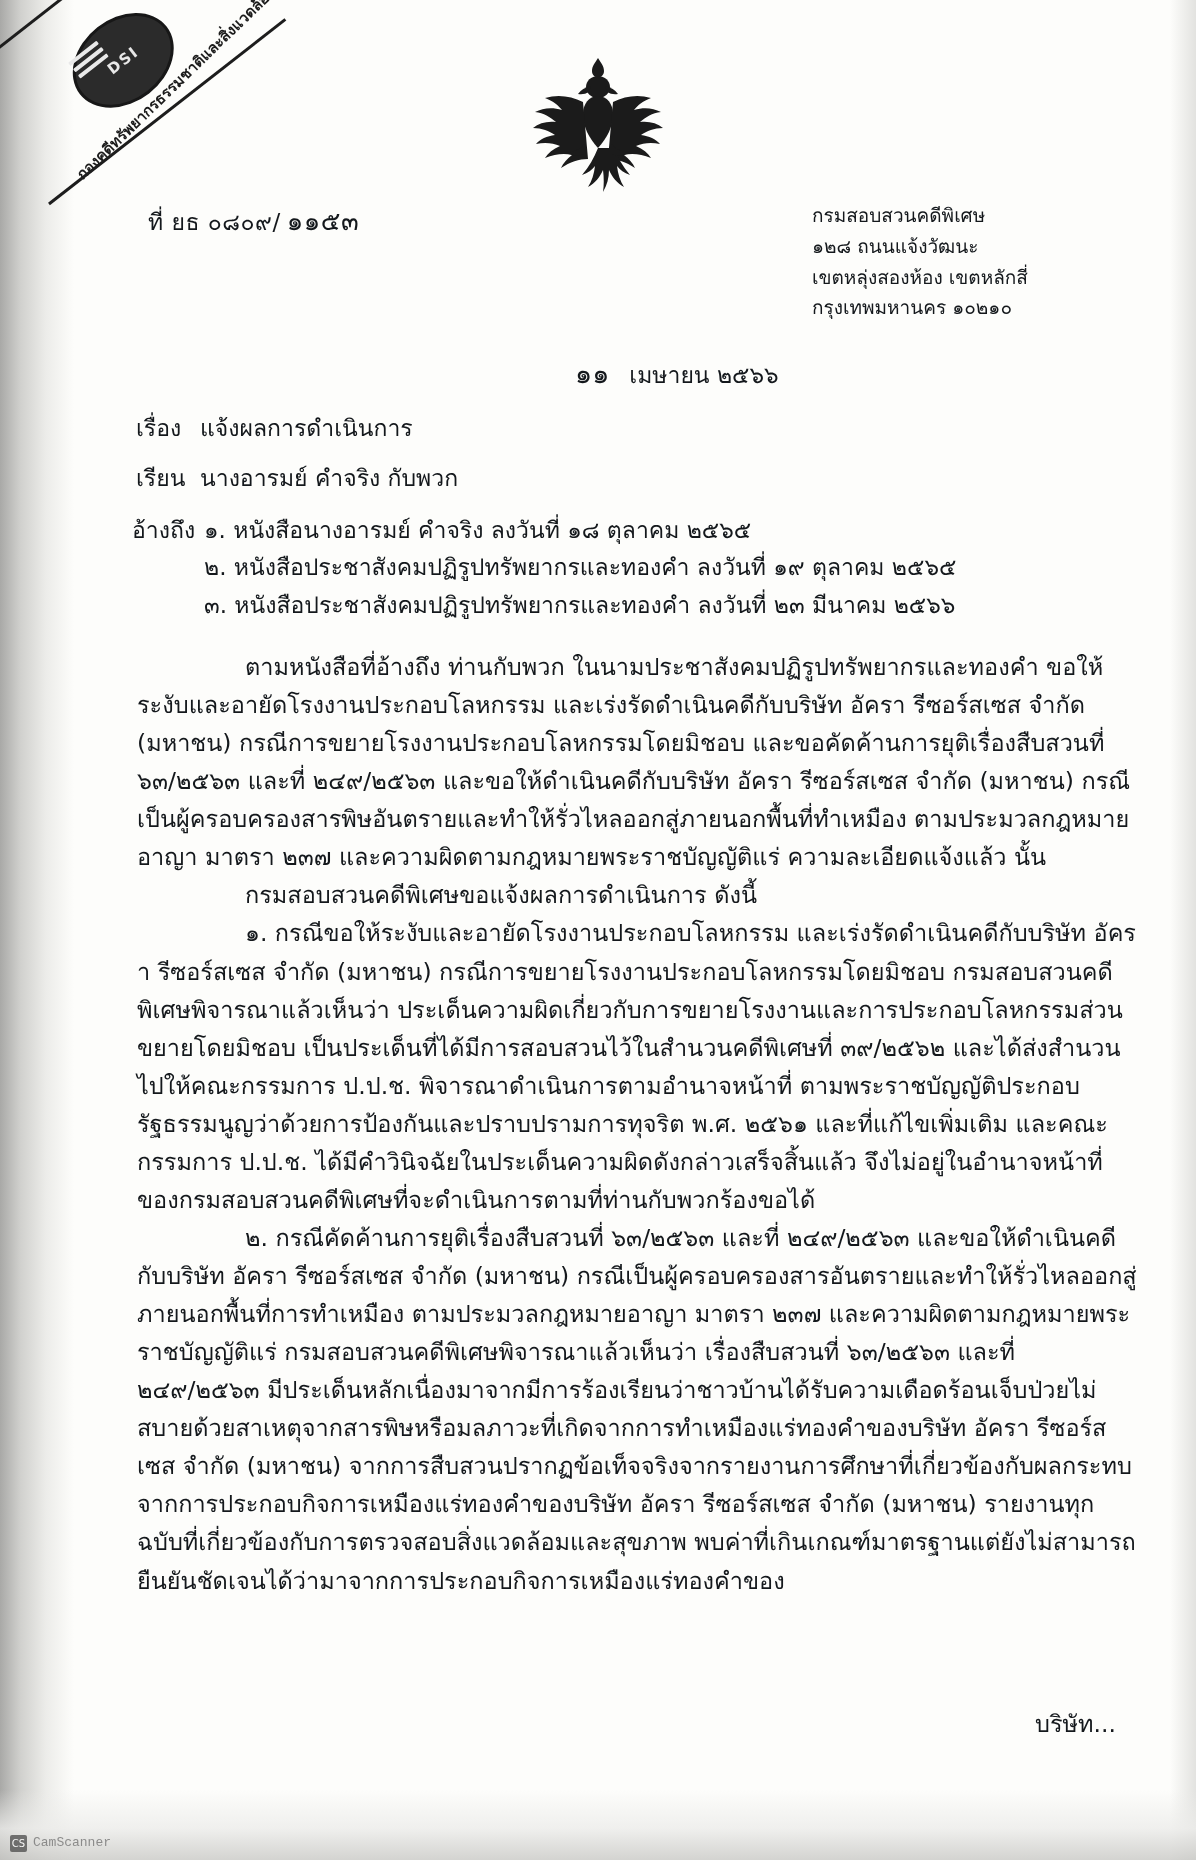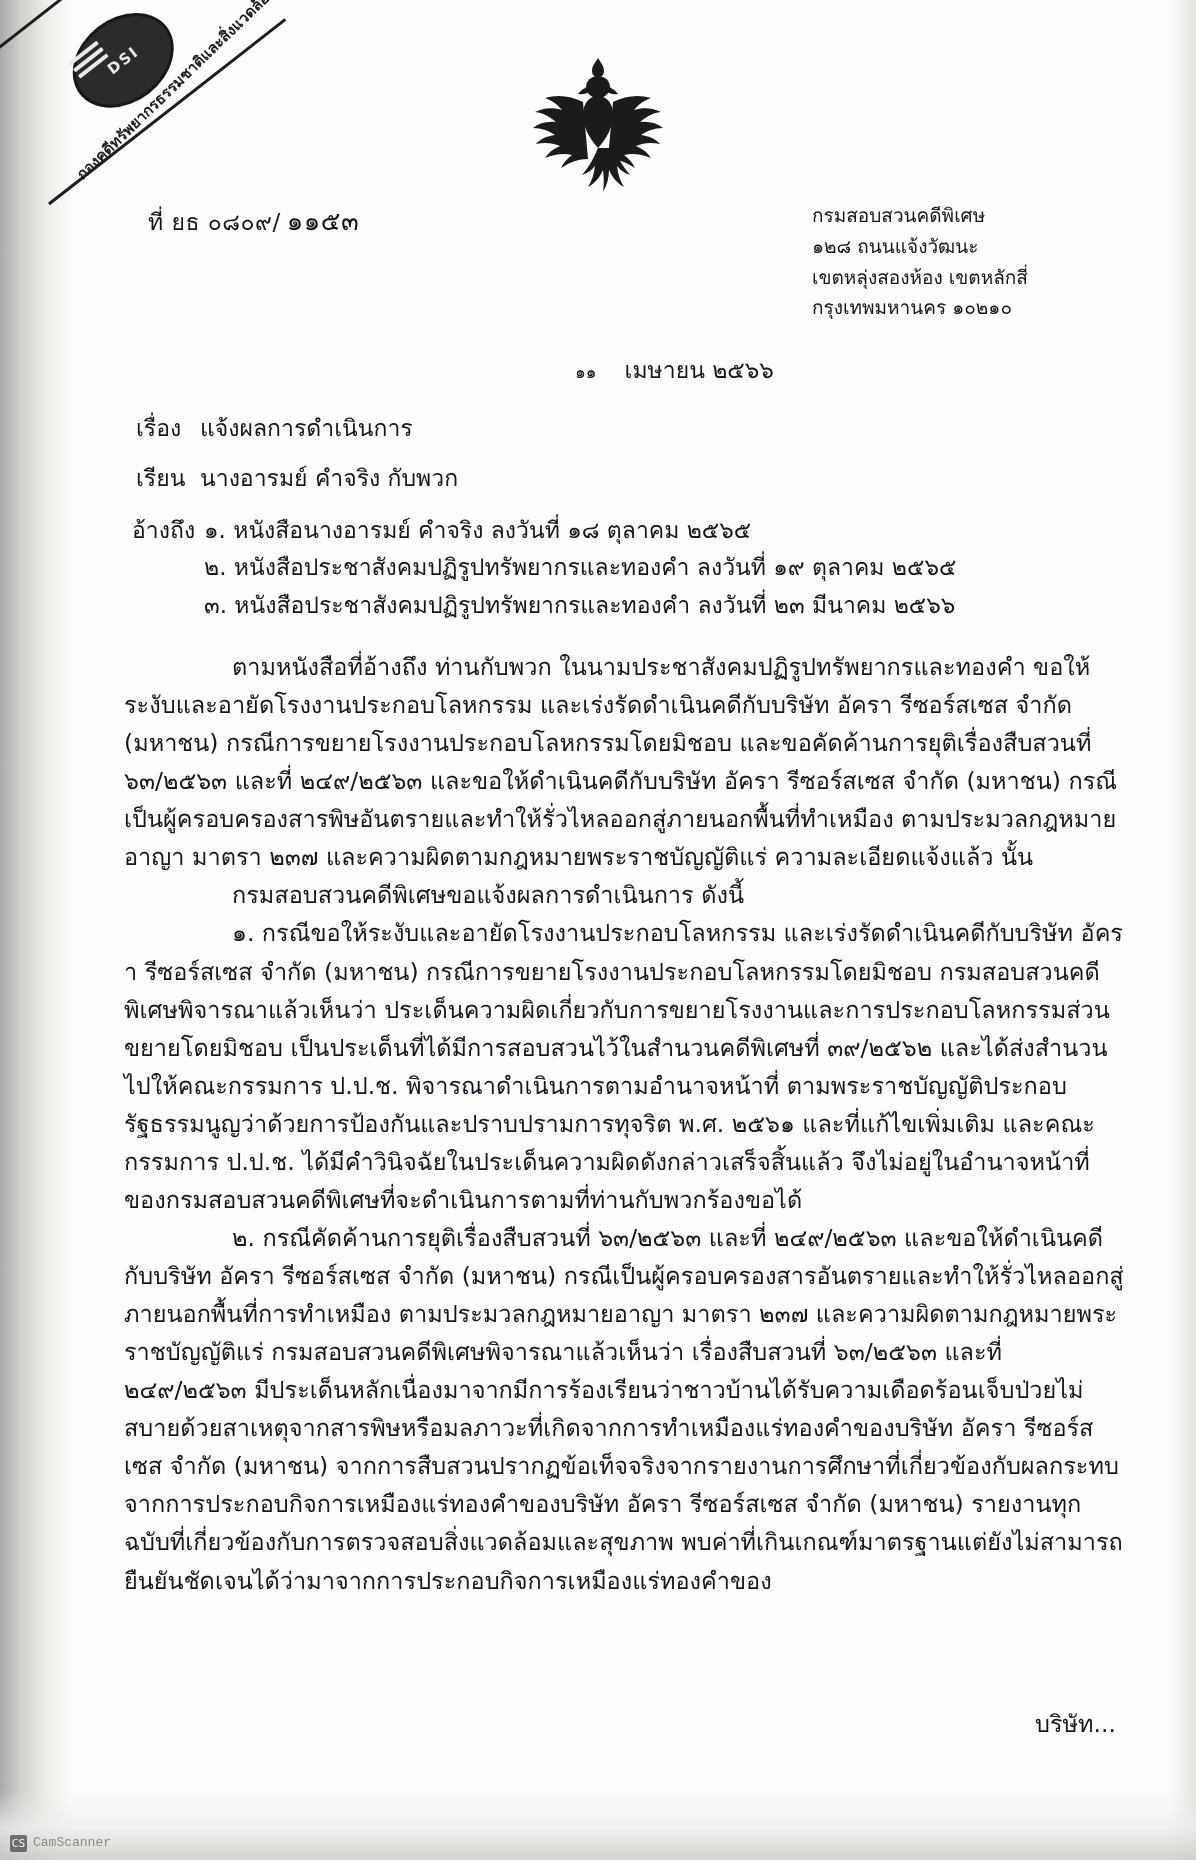--- a/index.html
+++ b/index.html
@@ -136,22 +136,22 @@
   }
   .date-line {
     position: absolute;
     left: 575px;
     top: 352px;
     font-size: 23px;
     white-space: nowrap;
   }
   .date-line .daynum {
     font-family: "DejaVu Serif", "Liberation Serif", serif;
-    font-size: 17px;
-    margin-right: 28px;
+    font-size: 27px;
+    margin-right: 20px;
   }
 
   
   .field {
     position: absolute;
     font-size: 23px;
     white-space: nowrap;
   }
   .field .label {
     display: inline-block;
@@ -165,21 +165,21 @@
     left: 204px;
     top: 512px;
     font-size: 23px;
     line-height: 1.62;
   }
   .ref-list div { white-space: nowrap; }
 
   
   .body-text {
     position: absolute;
-    left: 124px;
+    left: 137px;
     top: 648px;
     width: 1000px;
     font-size: 23.5px;
     line-height: 1.62;
   }
   .body-text p {
     margin: 0 0 0 0;
     text-indent: 0;
   }
   .body-text p.indent {

